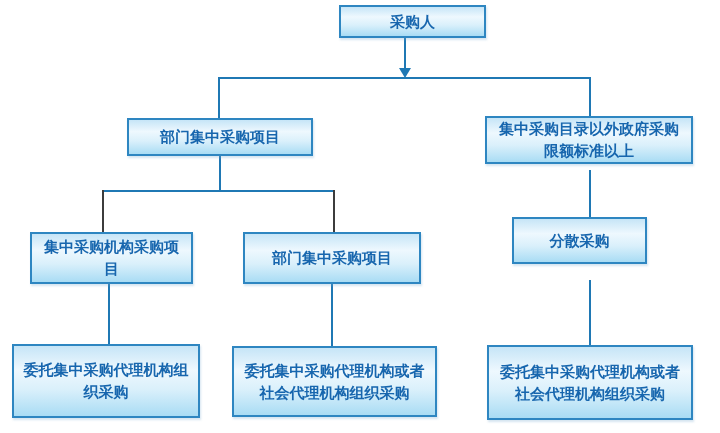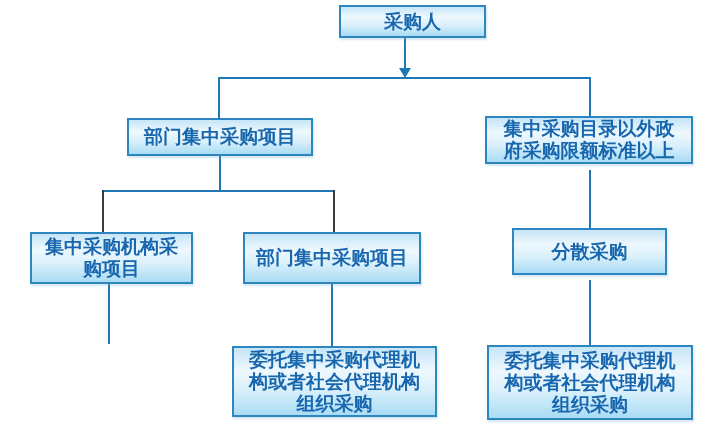--- a/index.html
+++ b/index.html
@@ -10,21 +10,21 @@
     font-family:"Liberation Sans","DejaVu Sans",sans-serif;
     overflow:hidden;
   }
   .node{
     position:absolute;
     box-sizing:border-box;
     border:2px solid #2e86c1;
     background:linear-gradient(180deg,#c6e5f7 0%,#eef8fe 34%,#daf0fb 62%,#a9dcf4 100%);
     color:#1766ae;
     font-weight:bold;
-    font-size:19px;
+    font-size:15px;
     line-height:22px;
     text-align:center;
     display:flex;
     align-items:center;
     justify-content:center;
     padding:2px 8px;
     box-shadow:1px 2px 2px rgba(120,170,205,0.30);
   }
   .edge{
     position:absolute;
@@ -74,24 +74,27 @@
   </div>
 
   <div class="node" style="left:30px;top:232px;width:163px;height:52px;">
     <span>集中采购机构采购项目</span>
   </div>
 
   <div class="node" style="left:243px;top:232px;width:178px;height:52px;">
     <span>部门集中采购项目</span>
   </div>
 
-  <div class="node" style="left:512px;top:228px;width:155px;height:47px;">
+  <div class="node" style="left:512px;top:217px;width:135px;height:47px;">
     <span>分散采购</span>
   </div>
 
+  <div class="node" style="left:12px;top:344px;width:188px;height:74px;">
+    <span>委托集中采购代理机构组织采购</span>
+  </div>
 
   <div class="node" style="left:232px;top:346px;width:205px;height:71px;">
     <span>委托集中采购代理机构或者社会代理机构组织采购</span>
   </div>
 
   <div class="node" style="left:487px;top:345px;width:206px;height:75px;">
     <span>委托集中采购代理机构或者社会代理机构组织采购</span>
   </div>
 
 </div>

